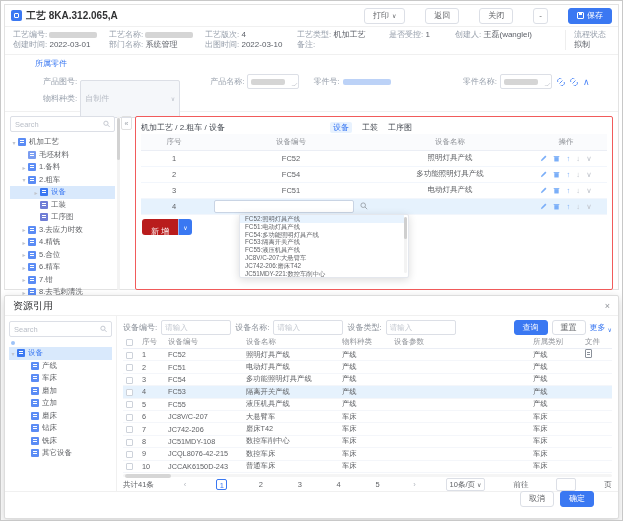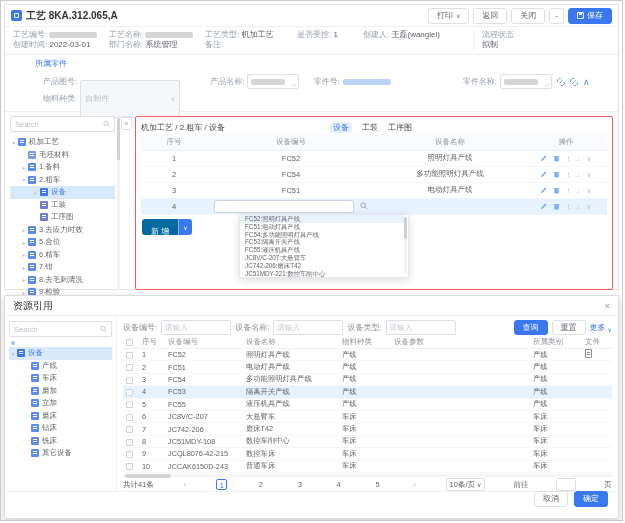--- a/index.html
+++ b/index.html
@@ -6,21 +6,21 @@
   html,body{width:625px;height:523px;}
   body{font-family:"Liberation Sans","DejaVu Sans",sans-serif;font-size:8px;color:#606266;background:#fff;}
   .screen{position:relative;width:623px;height:521px;border:1px solid #c8c8c8;background:#fff;overflow:hidden;}
 
   
   .top-panel{position:absolute;left:3px;top:3px;width:615px;height:286px;border:1px solid #e3e3e3;background:#fff;}
   .win-header{display:flex;align-items:center;height:22px;padding:0 6px;border-bottom:1px solid #f0f0f0;}
   .app-icon{width:11px;height:11px;border-radius:2px;background:#3a78f2;display:inline-flex;align-items:center;justify-content:center;margin-right:4px;}
   .app-icon i{width:5px;height:5px;border:1px solid #fff;border-radius:1px;display:block;}
   .win-title{font-size:10px;font-weight:bold;color:#303133;}
-  .win-actions{margin-left:auto;display:flex;gap:4px;align-items:center;}
+  .win-actions{margin-left:auto;display:flex;gap:20px;align-items:center;}
   .btn{display:inline-flex;align-items:center;gap:3px;height:16px;padding:0 8px;border:1px solid #dcdfe6;border-radius:3px;background:#fff;color:#606266;font-size:8px;cursor:pointer;}
   .btn-primary{background:#3a78f2;border-color:#3a78f2;color:#fff;}
   .btn-mini{padding:0 5px;}
   .save-glyph{width:7px;height:7px;border:1px solid #fff;border-radius:1px;position:relative;display:inline-block;}
   .save-glyph::after{content:"";position:absolute;left:1px;top:0;width:3px;height:2px;background:#fff;}
   .caret{font-size:6px;color:inherit;}
 
   .info-bar{display:flex;padding:3px 8px 4px 8px;border-bottom:1px solid #f0f0f0;}
   .info-col{line-height:10px;white-space:nowrap;overflow:hidden;}
   .info-col .lbl{color:#98a0ac;}
@@ -65,21 +65,21 @@
   table{border-collapse:collapse;width:100%;table-layout:fixed;}
   .wtable th{height:16px;background:#fafbfd;color:#909399;font-weight:normal;font-size:7.5px;border-bottom:1px solid #ebeef5;}
   .wtable td{height:16px;text-align:center;font-size:7.5px;color:#606266;border-bottom:1px solid #f2f6fc;overflow:hidden;white-space:nowrap;}
   .wtable tr.active-row td{background:#e6f2fd;}
   .cell-input{display:inline-flex;align-items:center;width:140px;height:13px;border:1px solid #c9d4e4;border-radius:2px;background:#fff;margin-right:3px;vertical-align:middle;}
   .ops span{margin:0 2px;cursor:pointer;}
   .op-blue{color:#7aaef8;} .op-gray{color:#c0c4cc;}
   .op-svg{vertical-align:-1px;}
 
   .add-btn{position:absolute;left:6px;top:102px;display:inline-flex;height:16px;border-radius:3px;overflow:hidden;cursor:pointer;}
-  .add-btn .main{background:#0369a1;color:#fff;display:flex;align-items:center;padding:12px 9px;font-size:8px;}
+  .add-btn .main{background:#b91c1c;color:#fff;display:flex;align-items:center;padding:12px 9px;font-size:8px;}
   .add-btn .arrow{background:#3a78f2;color:#fff;display:flex;align-items:center;padding:0 4px;border-left:1px solid rgba(255,255,255,.45);font-size:6px;}
 
   .dropdown{position:absolute;left:103px;top:97px;width:170px;background:#fff;border:1px solid #e4e7ed;box-shadow:0 2px 8px rgba(0,0,0,.14);border-radius:2px;z-index:6;padding-right:4px;}
   .dd-item{height:7.8px;line-height:7.8px;padding:0 5px;font-size:6.3px;color:#606266;white-space:nowrap;overflow:hidden;text-overflow:ellipsis;cursor:pointer;}
   .dd-item.active{background:#e8f3fe;}
   .dd-scroll{position:absolute;right:1px;top:2px;width:3px;height:56px;background:#f3f3f3;border-radius:2px;}
   .dd-scroll i{display:block;width:3px;height:22px;background:#cfcfcf;border-radius:2px;}
 
   
   .modal{position:absolute;left:3px;top:294px;width:615px;height:224px;background:#fff;border:1px solid #ddd;border-radius:2px;box-shadow:0 3px 10px rgba(0,0,0,.18);}
@@ -107,21 +107,21 @@
 
   .h-scroll{height:4px;background:#f5f5f5;border-radius:2px;margin:1px 0;position:relative;}
   .h-scroll i{position:absolute;left:2px;top:0;width:46px;height:4px;background:#d6d6d6;border-radius:2px;display:block;}
 
   .pagination{display:flex;align-items:center;justify-content:space-between;height:16px;gap:4px;font-size:7.5px;color:#606266;}
   .pg-arrow{color:#b0b5bd;cursor:pointer;padding:0 2px;}
   .pg-num{min-width:11px;height:11px;line-height:11px;text-align:center;cursor:pointer;border-radius:2px;}
   .pg-num.cur{border:1px solid #3a78f2;color:#3a78f2;}
   .pg-size{display:inline-flex;align-items:center;gap:2px;border:1px solid #dcdfe6;border-radius:2px;height:13px;padding:0 3px;color:#606266;cursor:pointer;}
   .goto-input{width:20px;height:13px;border:1px solid #dcdfe6;border-radius:2px;outline:none;font-size:7.5px;text-align:center;}
-  .modal-footer{display:flex;align-items:center;justify-content:flex-end;gap:6px;height:14px;border-top:1px solid #f0f0f0;padding-right:10px;}
+  .modal-footer{display:flex;align-items:center;justify-content:flex-end;gap:6px;height:14px;border-top:1px solid #f0f0f0;padding-right:24px;}
 
   svg{display:inline-block;vertical-align:middle;}
 </style>
 </head>
 <body>
 
 <div class="screen">
 
   <div class="top-panel">
     <div class="win-header">
@@ -151,20 +151,24 @@
     </div>
 
     <div class="info-bar">
       <div class="info-col" style="width:96px">
         <div><span class="lbl">工艺编号:</span> <span class="redact"></span></div>
         <div><span class="lbl">创建时间:</span> <span class="val">2022-03-01</span></div>
       </div>
       <div class="info-col" style="width:96px">
         <div><span class="lbl">工艺名称:</span> <span class="redact"></span></div>
         <div><span class="lbl">部门名称:</span> <span class="val">系统管理</span></div>
+      </div>
+      <div class="info-col" style="width:92px">
+        <div><span class="lbl">工艺版次:</span> <span class="val">4</span></div>
+        <div><span class="lbl">出图时间:</span> <span class="val">2022-03-10</span></div>
       </div>
       <div class="info-col" style="width:92px">
         <div><span class="lbl">工艺类型:</span> <span class="val">机加工艺</span></div>
         <div><span class="lbl">备注:</span> <span class="val"></span></div>
       </div>
       <div class="info-col" style="width:66px">
         <div><span class="lbl">是否受控:</span> <span class="val">1</span></div>
       </div>
       <div class="info-col" style="width:110px">
         <div><span class="lbl">创建人:</span> <span class="val">王磊(wanglei)</span></div>
@@ -257,20 +261,25 @@
               <span>工序图</span>
             </div>
           <div class="trow lvl1">
               <span class="tcaret">▸</span>
               <span class="ticon"></span>
               <span>3.去应力时效</span>
             </div>
           <div class="trow lvl1">
               <span class="tcaret">▸</span>
               <span class="ticon"></span>
+              <span>4.精铣</span>
+            </div>
+          <div class="trow lvl1">
+              <span class="tcaret">▸</span>
+              <span class="ticon"></span>
               <span>5.合位</span>
             </div>
           <div class="trow lvl1">
               <span class="tcaret">▸</span>
               <span class="ticon"></span>
               <span>6.精车</span>
             </div>
           <div class="trow lvl1">
               <span class="tcaret">▸</span>
               <span class="ticon"></span>

